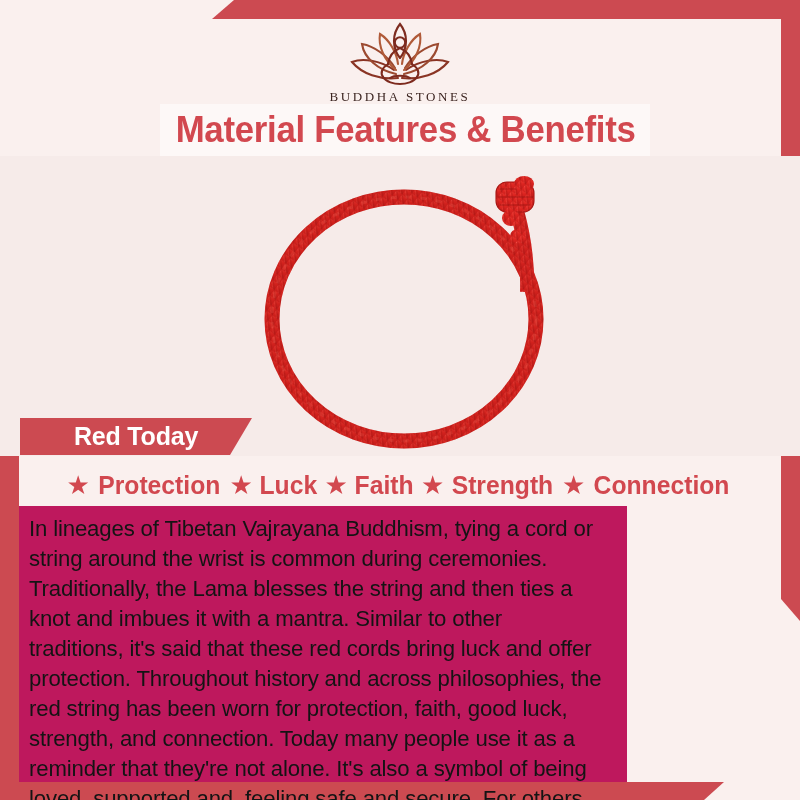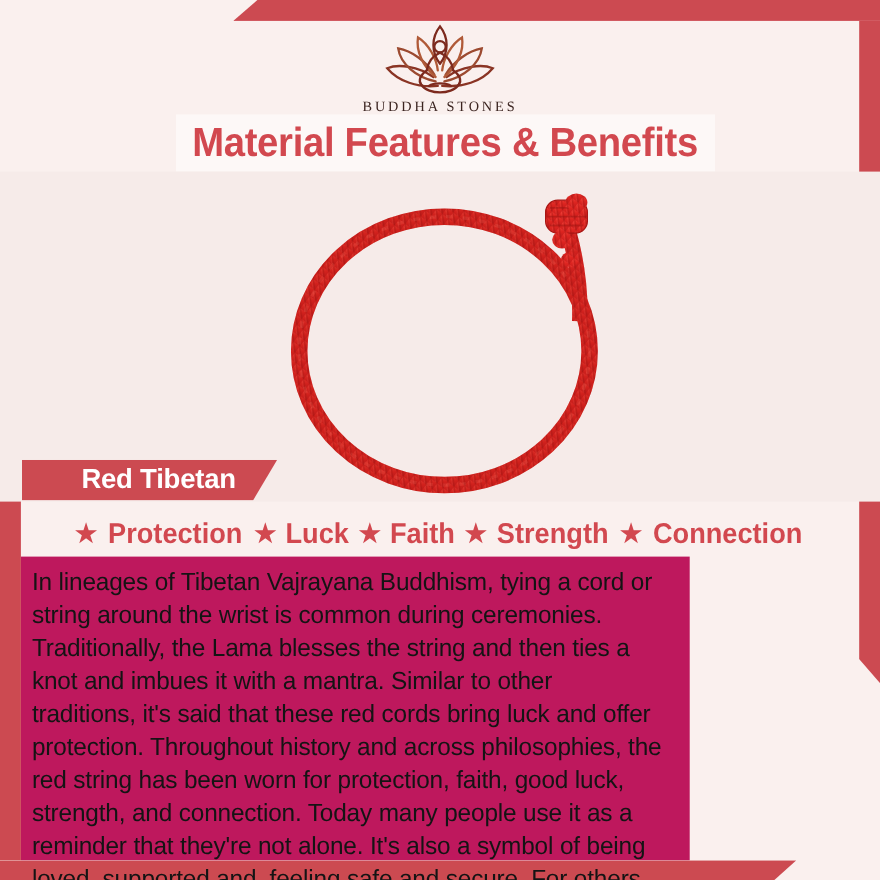--- a/index.html
+++ b/index.html
@@ -85,21 +85,21 @@
   
   .title-band {
     position: absolute;
     top: 104px;
     left: 160px;
     width: 490px;
     height: 52px;
     background: #fdf8f7;
     display: flex;
     align-items: center;
-    justify-content: center;
+    justify-content: flex-end;
   }
   .title-text {
     font-family: "Liberation Sans Narrow", "Liberation Sans", sans-serif;
     font-weight: bold;
     font-size: 37px;
     color: #d2484f;
     letter-spacing: -0.3px;
     white-space: nowrap;
     transform: scaleX(0.94);
   }
@@ -264,21 +264,21 @@
         <rect x="268" y="26" width="38" height="30" rx="11" fill="url(#braid)" stroke="#a81614" stroke-width="1.1"></rect>
         <path d="M272 33 L302 33 M270 41 L305 41 M272 49 L302 49" stroke="#9e1512" stroke-width="1.6" opacity="0.5"></path>
         <ellipse cx="296" cy="28" rx="10" ry="8" fill="url(#braid)"></ellipse>
         <ellipse cx="283" cy="62" rx="9" ry="8" fill="url(#braid)"></ellipse>
         <ellipse cx="290" cy="80" rx="8" ry="7" fill="url(#braid)"></ellipse>
       </g>
     </svg>
   </div>
 
   <div class="ribbon">
-    <span class="ribbon-text">Red Tibetan</span>
+    <span class="ribbon-text">Red Today</span>
   </div>
 
   <div class="benefits">
     <div class="benefit">
       <span class="star">★</span>
       <span class="blabel">Protection</span>
     </div>
     <div class="benefit">
       <span class="star">★</span>
       <span class="blabel">Luck</span>

